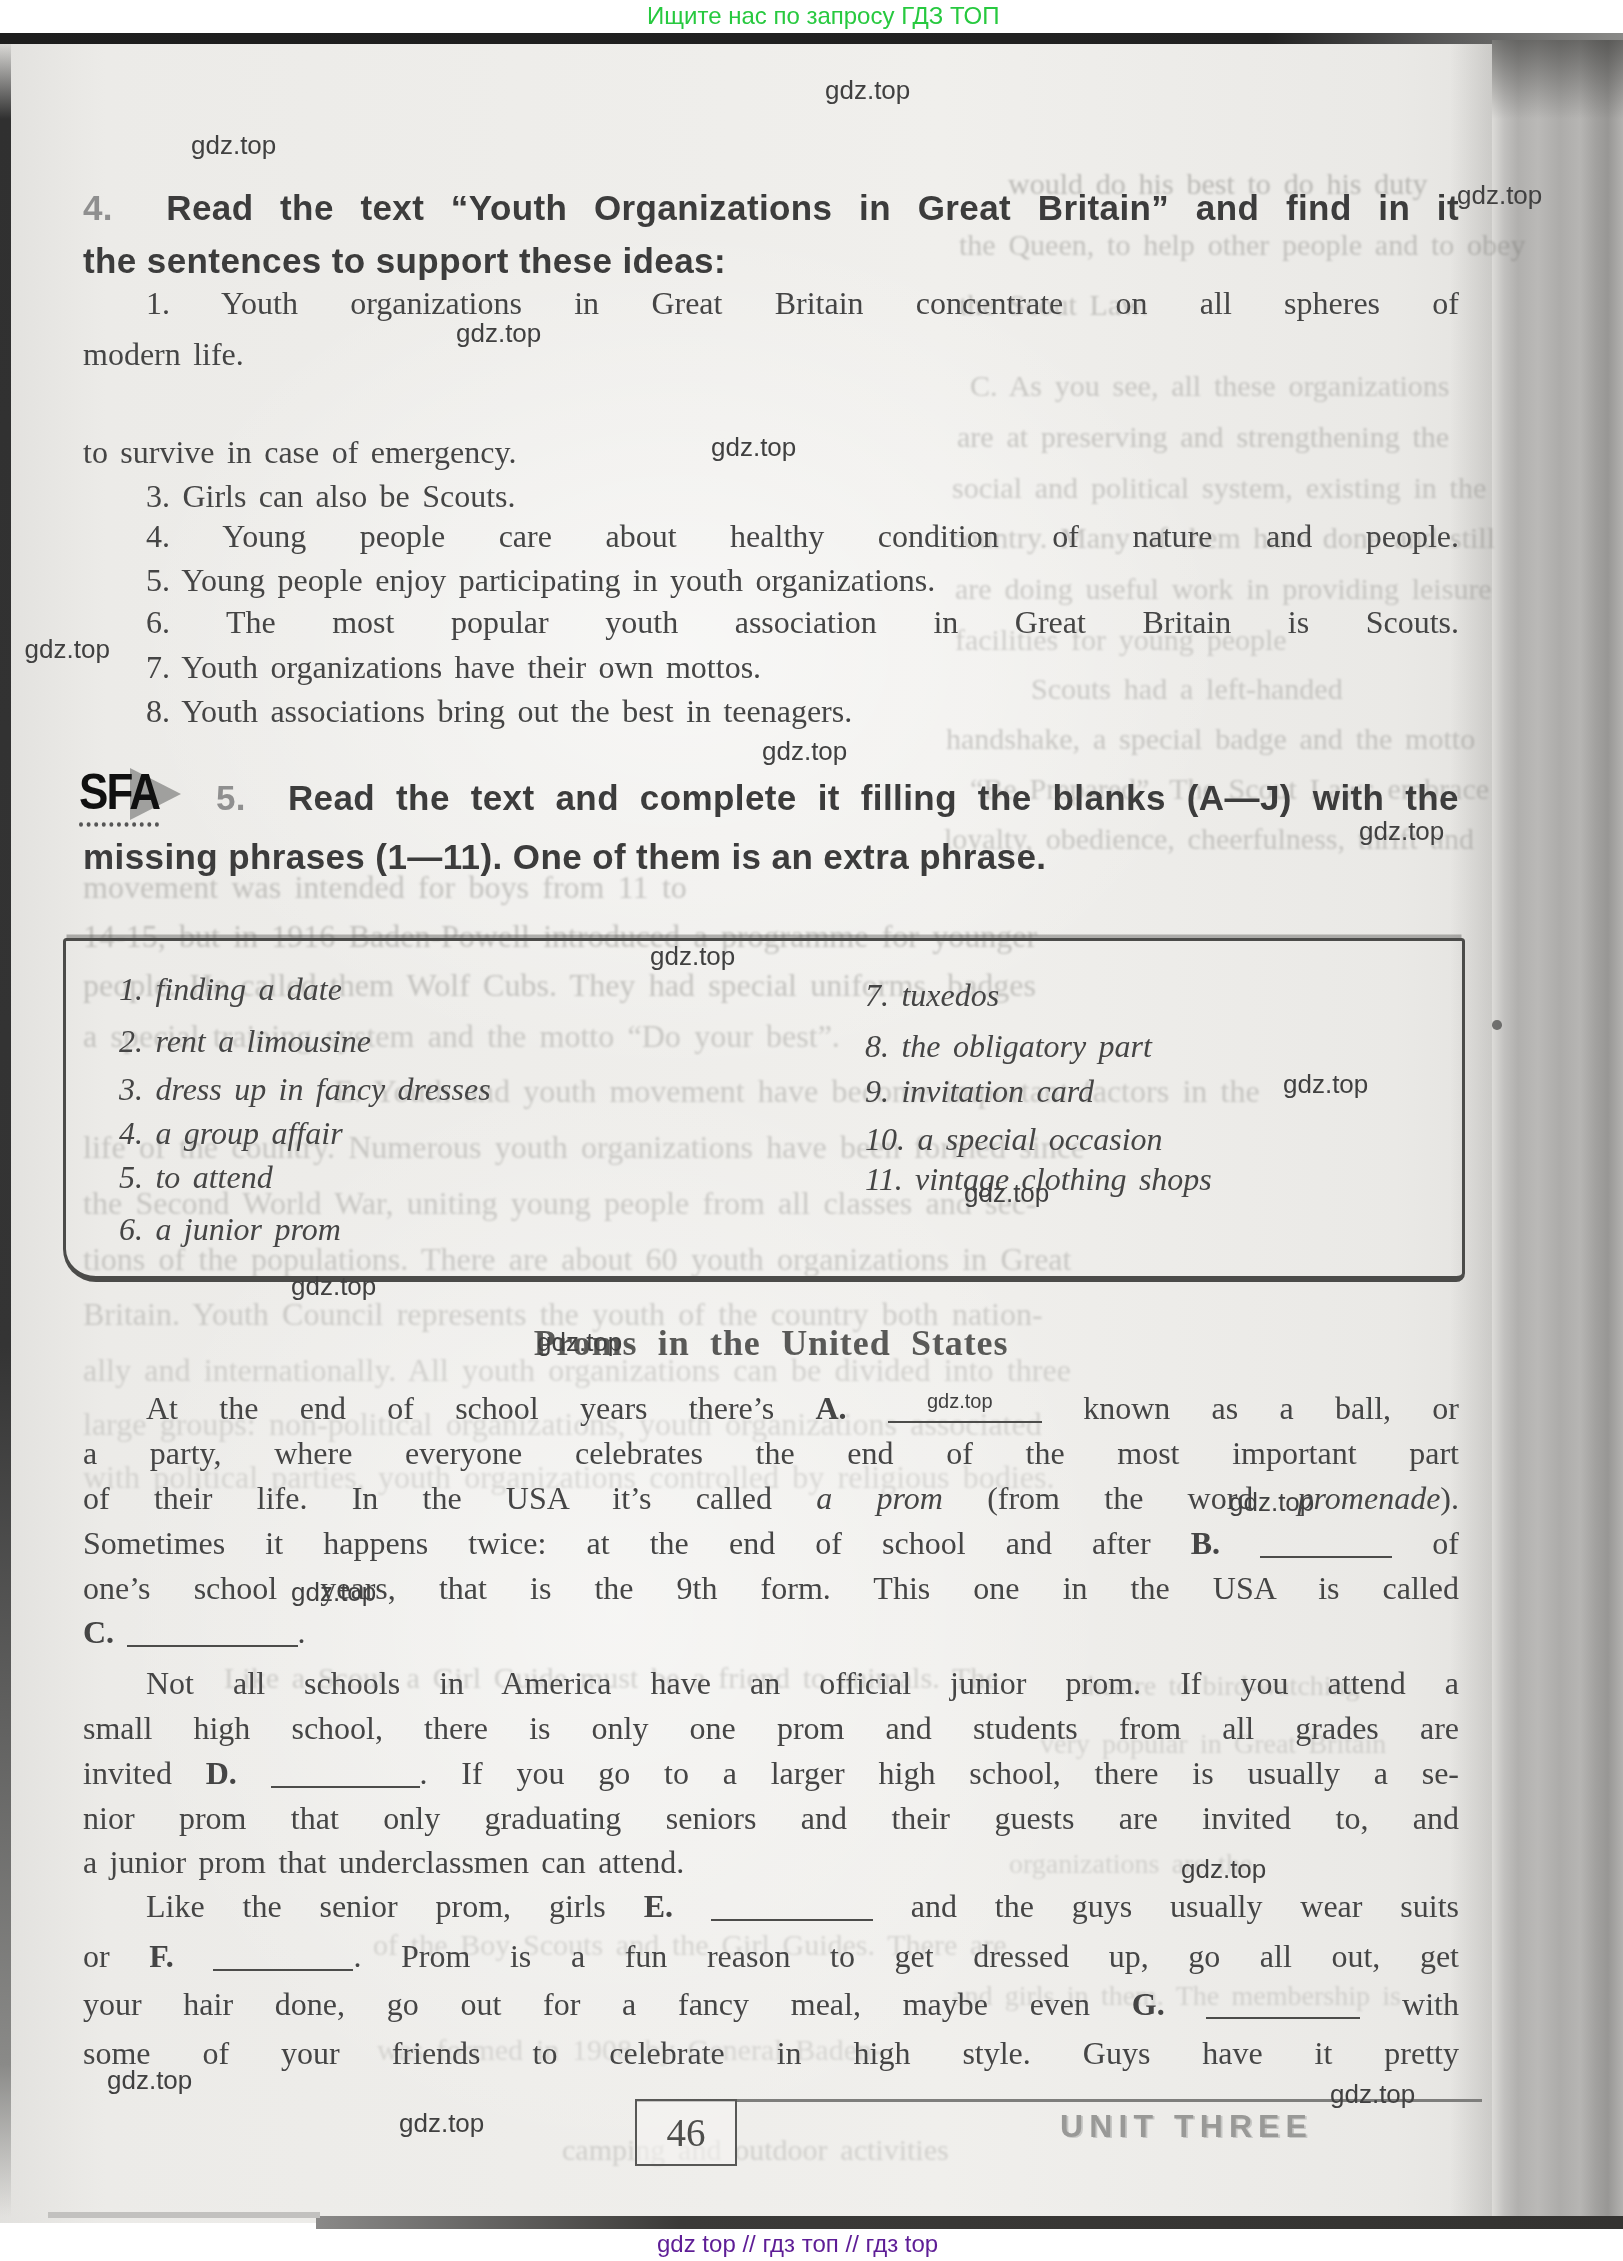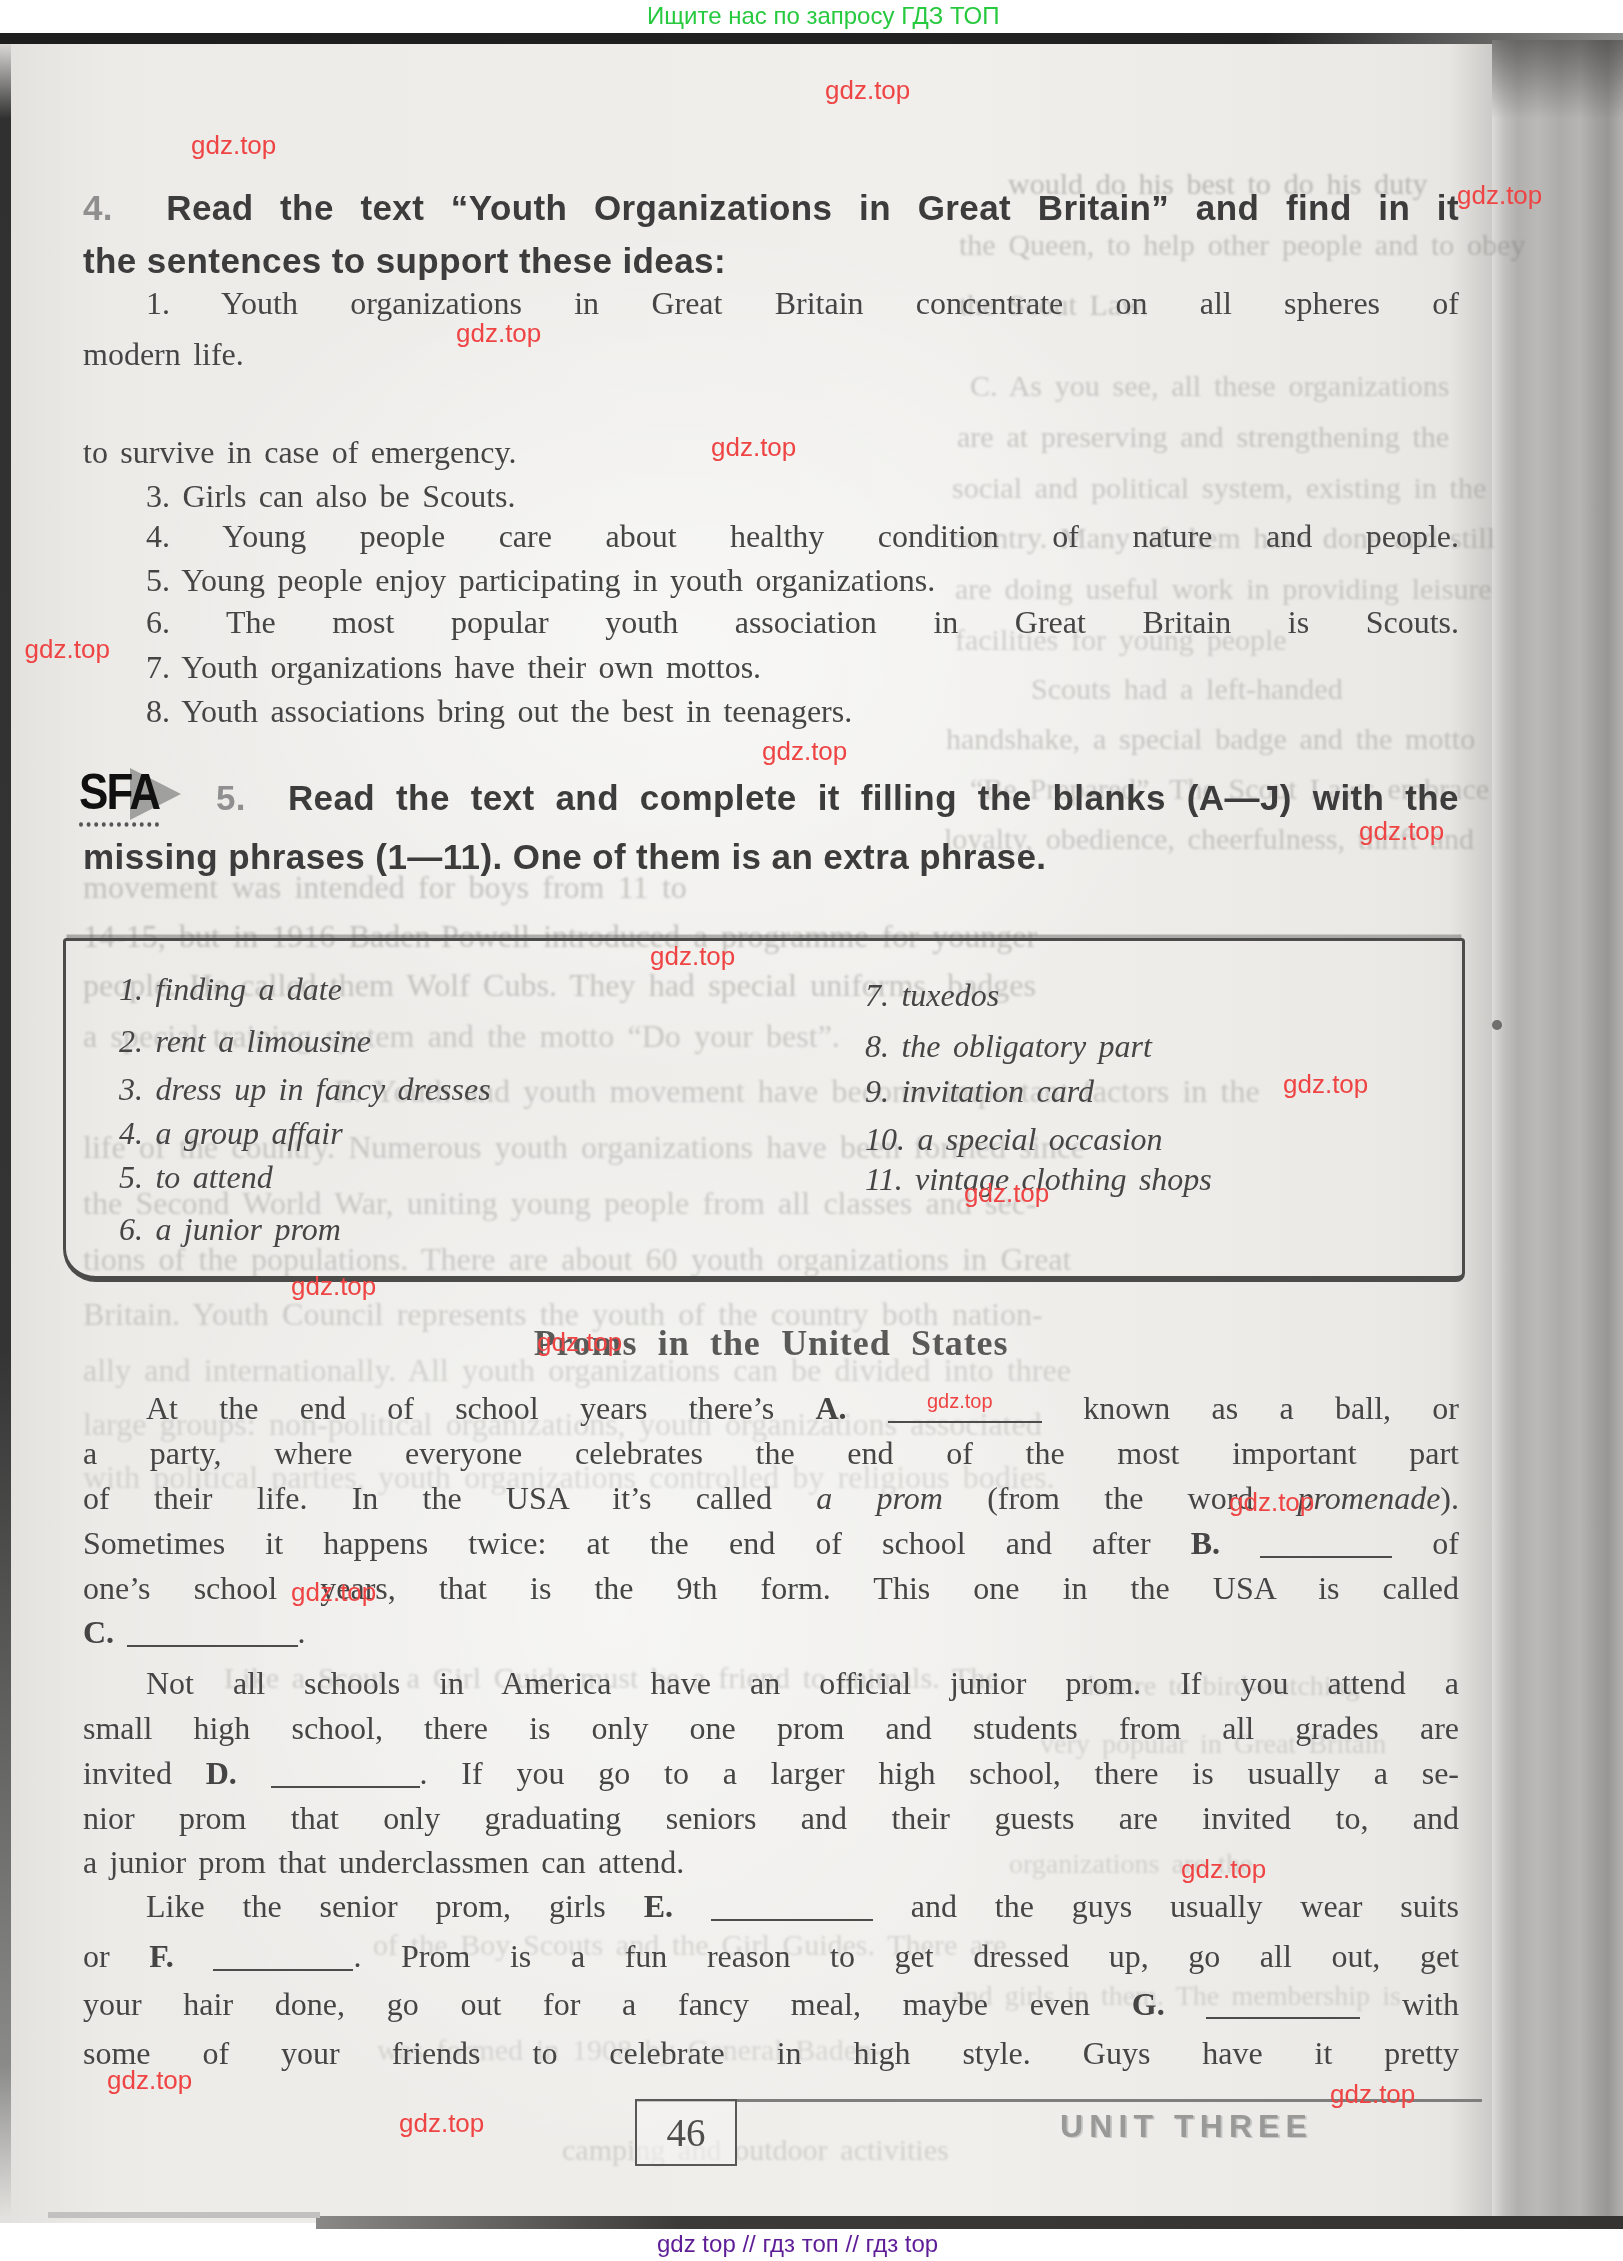--- a/index.html
+++ b/index.html
@@ -26,21 +26,21 @@
   .bottom-edge-l{position:absolute;left:48px;top:2212px;width:272px;height:6.1px;z-index:3;background:#c2c1bf;}
   .speck{position:absolute;left:1492px;top:1020px;width:9.7px;height:9.7px;border-radius:50%;
     background:#4e4e4c;opacity:.75;z-index:4;}
   
   .layer{position:absolute;left:0;top:0;width:100%;height:100%;}
   .bleedlayer{z-index:3;}
   .contentlayer{z-index:5;}
   .wmlayer{z-index:8;}
   .bleed{position:absolute;white-space:nowrap;color:#6e6d68;filter:blur(1px);
     font-family:"Liberation Serif",serif;word-spacing:5.3px;}
-  .wm{position:absolute;white-space:nowrap;color:#ef4444;font-family:"Liberation Sans",sans-serif;
+  .wm{position:absolute;white-space:nowrap;color:#404040;font-family:"Liberation Sans",sans-serif;
     font-weight:500;}
   .col{position:absolute;left:83px;top:0;width:1376px;height:100%;pointer-events:none;}
   .pline{position:absolute;left:0;width:1376px;white-space:nowrap;filter:blur(0.3px);}
   .pline.j{white-space:normal;text-align:justify;text-align-last:justify;}
   .pline.ind{padding-left:63px;box-sizing:border-box;}
   .head{font-family:Liberation Sans, sans-serif;font-weight:bold;font-size:35px;color:#3c3c3c;letter-spacing:0.4px;}
   .ex5first{padding-left:133px;box-sizing:border-box;}
   .gn{color:#8f8f8f;}
   .serif{font-family:"Liberation Serif",serif;font-size:32px;color:#454545;word-spacing:4.4px;}
   .blank{display:inline-block;height:1.8px;border-bottom:2.6px solid #4c4c4a;vertical-align:-4.4px;}

